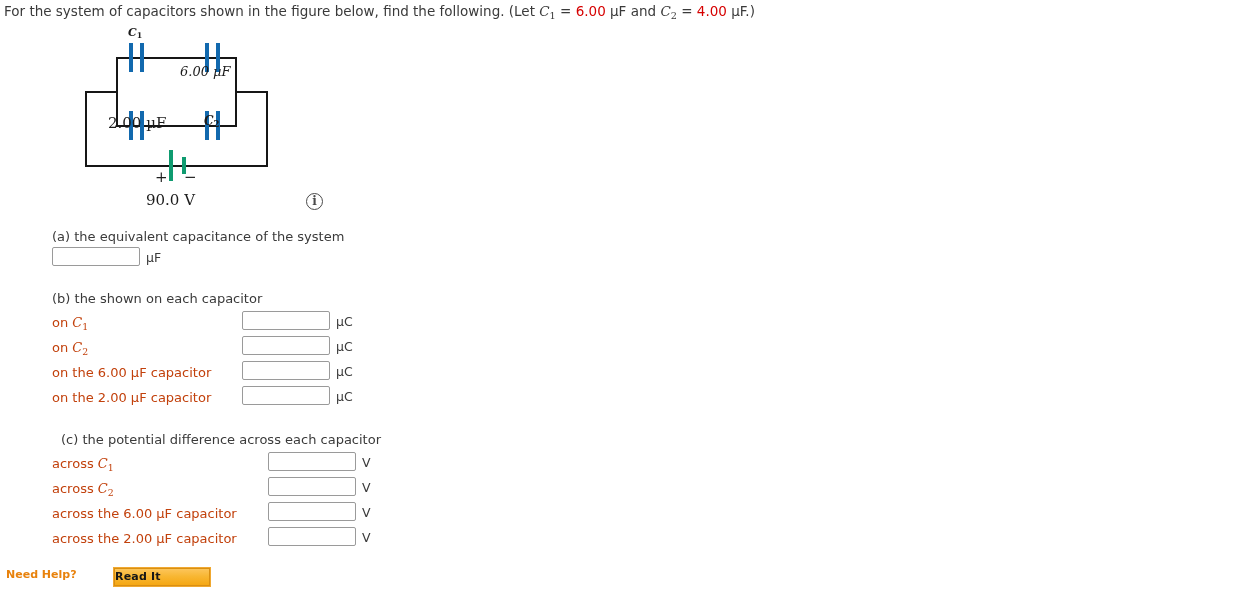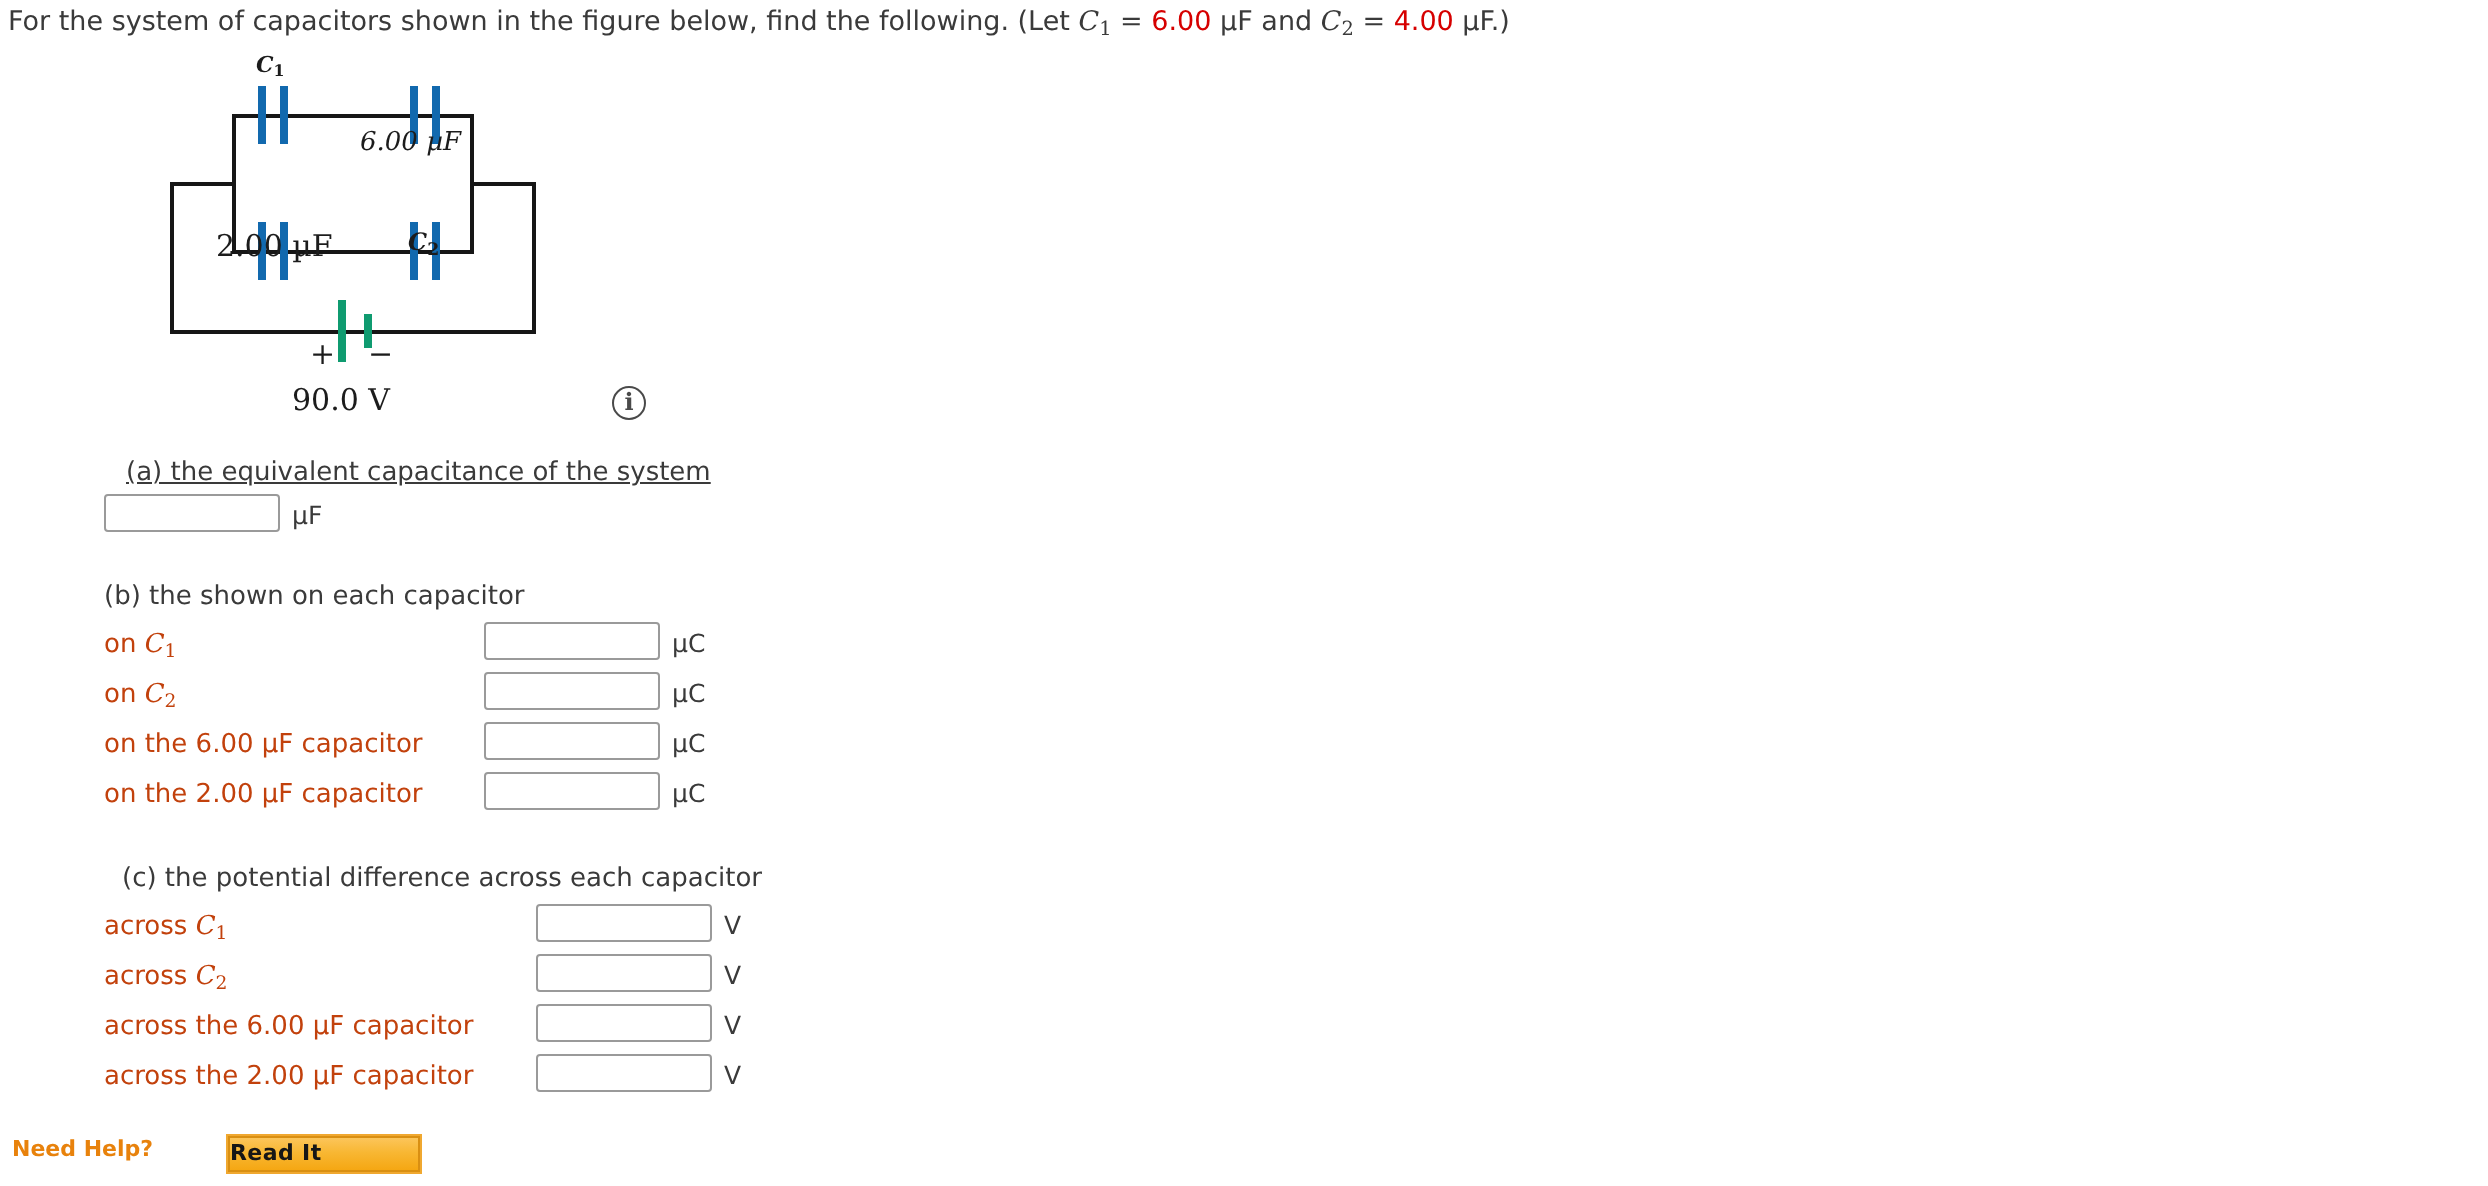--- a/index.html
+++ b/index.html
@@ -207,21 +207,21 @@
   </div>
   <div class="figlabel" style="left:76px; top:165px; font-size:15px;">
     <span>90.0 V</span>
   </div>
 </div>
 
 <div class="abs" id="info-icon">
   <span>i</span>
 </div>
 
-<div class="part-head" style="left:63px; top:229px;text-decoration:underline;">(a) the equivalent capacitance of the system</div>
+<div class="part-head" style="left:52px; top:229px;">(a) the equivalent capacitance of the system</div>
 <input class="ansbox" style="left: 52px; top: 247px; width: 88px;" value="">
 <div class="unit" style="left:146px; top:250px;">µF</div>
 
 <div class="part-head" style="left:52px; top:291px;">(b) the shown on each capacitor</div>
 
 <div class="row-label" style="left:52px; top:315px;">
   <span>on </span><span class="mvar"><span>C</span><sub>1</sub></span>
 </div>
 <input class="ansbox" style="left: 242px; top: 311px; width: 88px;" value="">
 <div class="unit" style="left:336px; top:314px;">µC</div>

